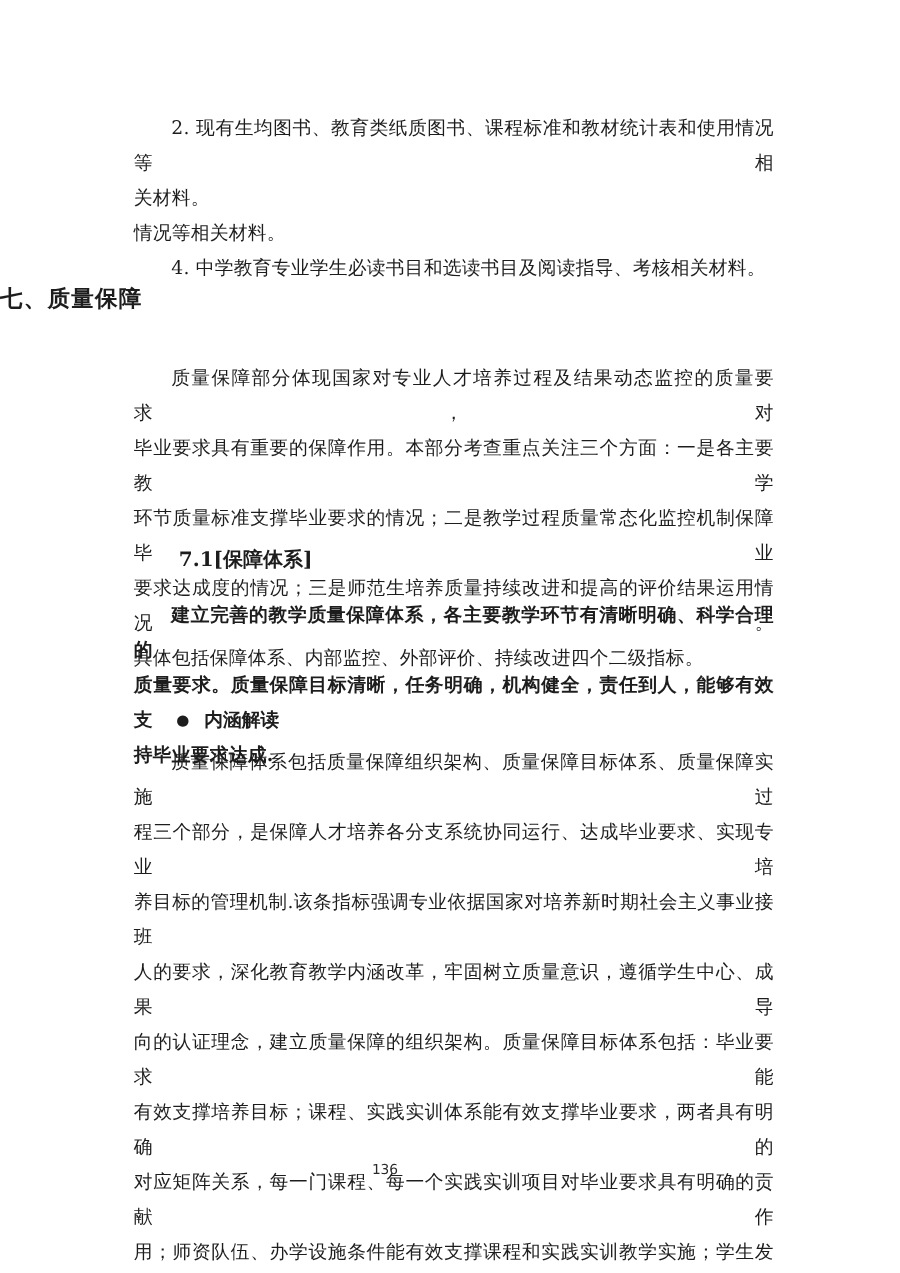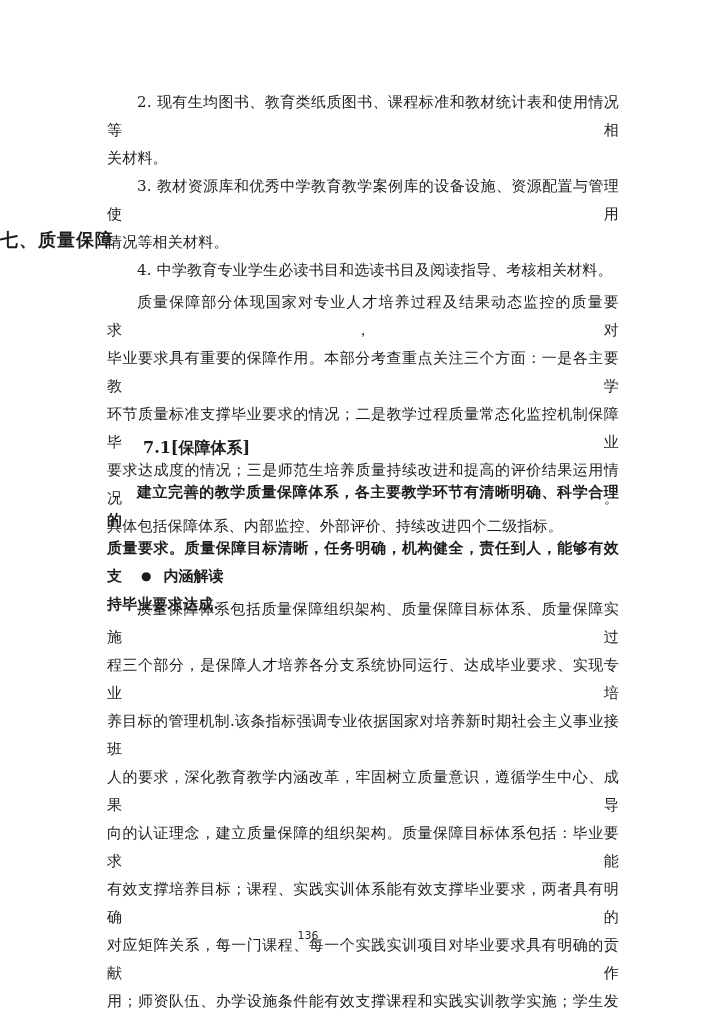--- a/index.html
+++ b/index.html
@@ -70,21 +70,20 @@
   }
 </style>
 </head>
 <body>
 
 <div class="page">
 
   <div class="block" style="top:88px">
     <div class="ln first fill">2. 现有生均图书、教育类纸质图书、课程标准和教材统计表和使用情况等相</div>
     <div class="ln">关材料。</div>
-    <div class="ln first fill">3. 教材资源库和优秀中学教育教学案例库的设备设施、资源配置与管理使用</div>
     <div class="ln">情况等相关材料。</div>
     <div class="ln first">4. 中学教育专业学生必读书目和选读书目及阅读指导、考核相关材料。</div>
   </div>
 
   <h1 class="chapter">七、质量保障</h1>
 
   <div class="block" style="top:288px">
     <div class="ln first fill">质量保障部分体现国家对专业人才培养过程及结果动态监控的质量要求，对</div>
     <div class="ln fill">毕业要求具有重要的保障作用。本部分考查重点关注三个方面：一是各主要教学</div>
     <div class="ln fill">环节质量标准支撑毕业要求的情况；二是教学过程质量常态化监控机制保障毕业</div>

